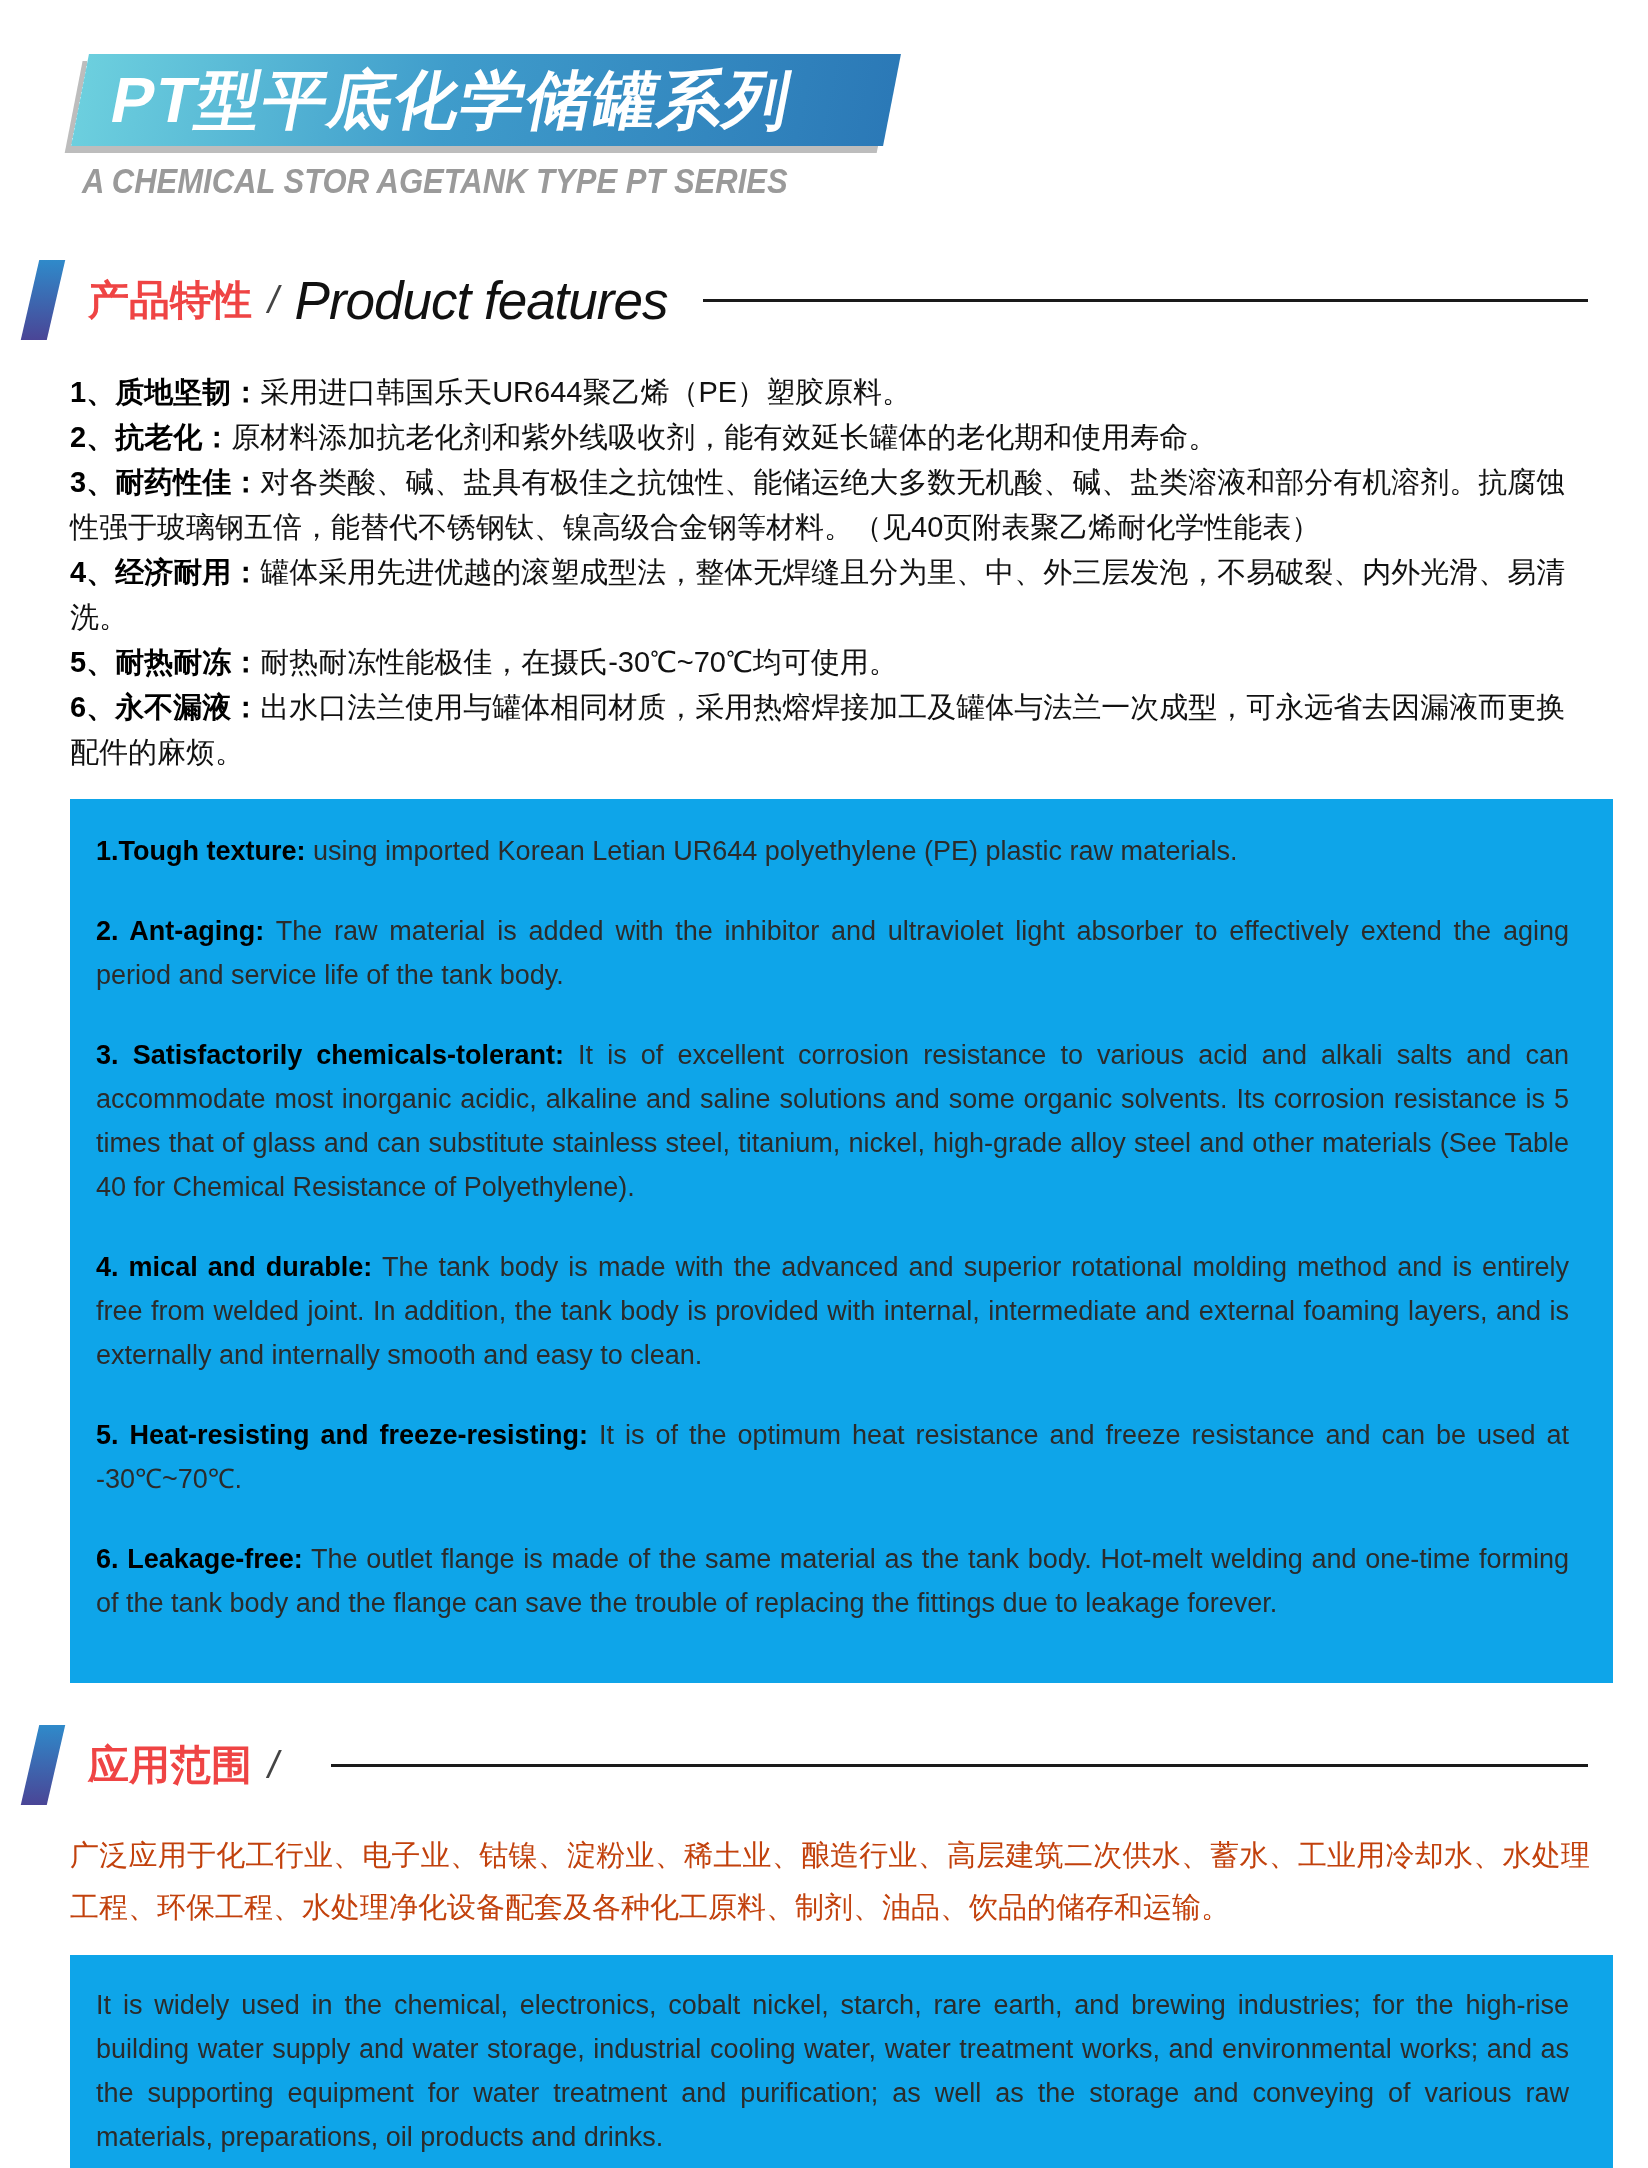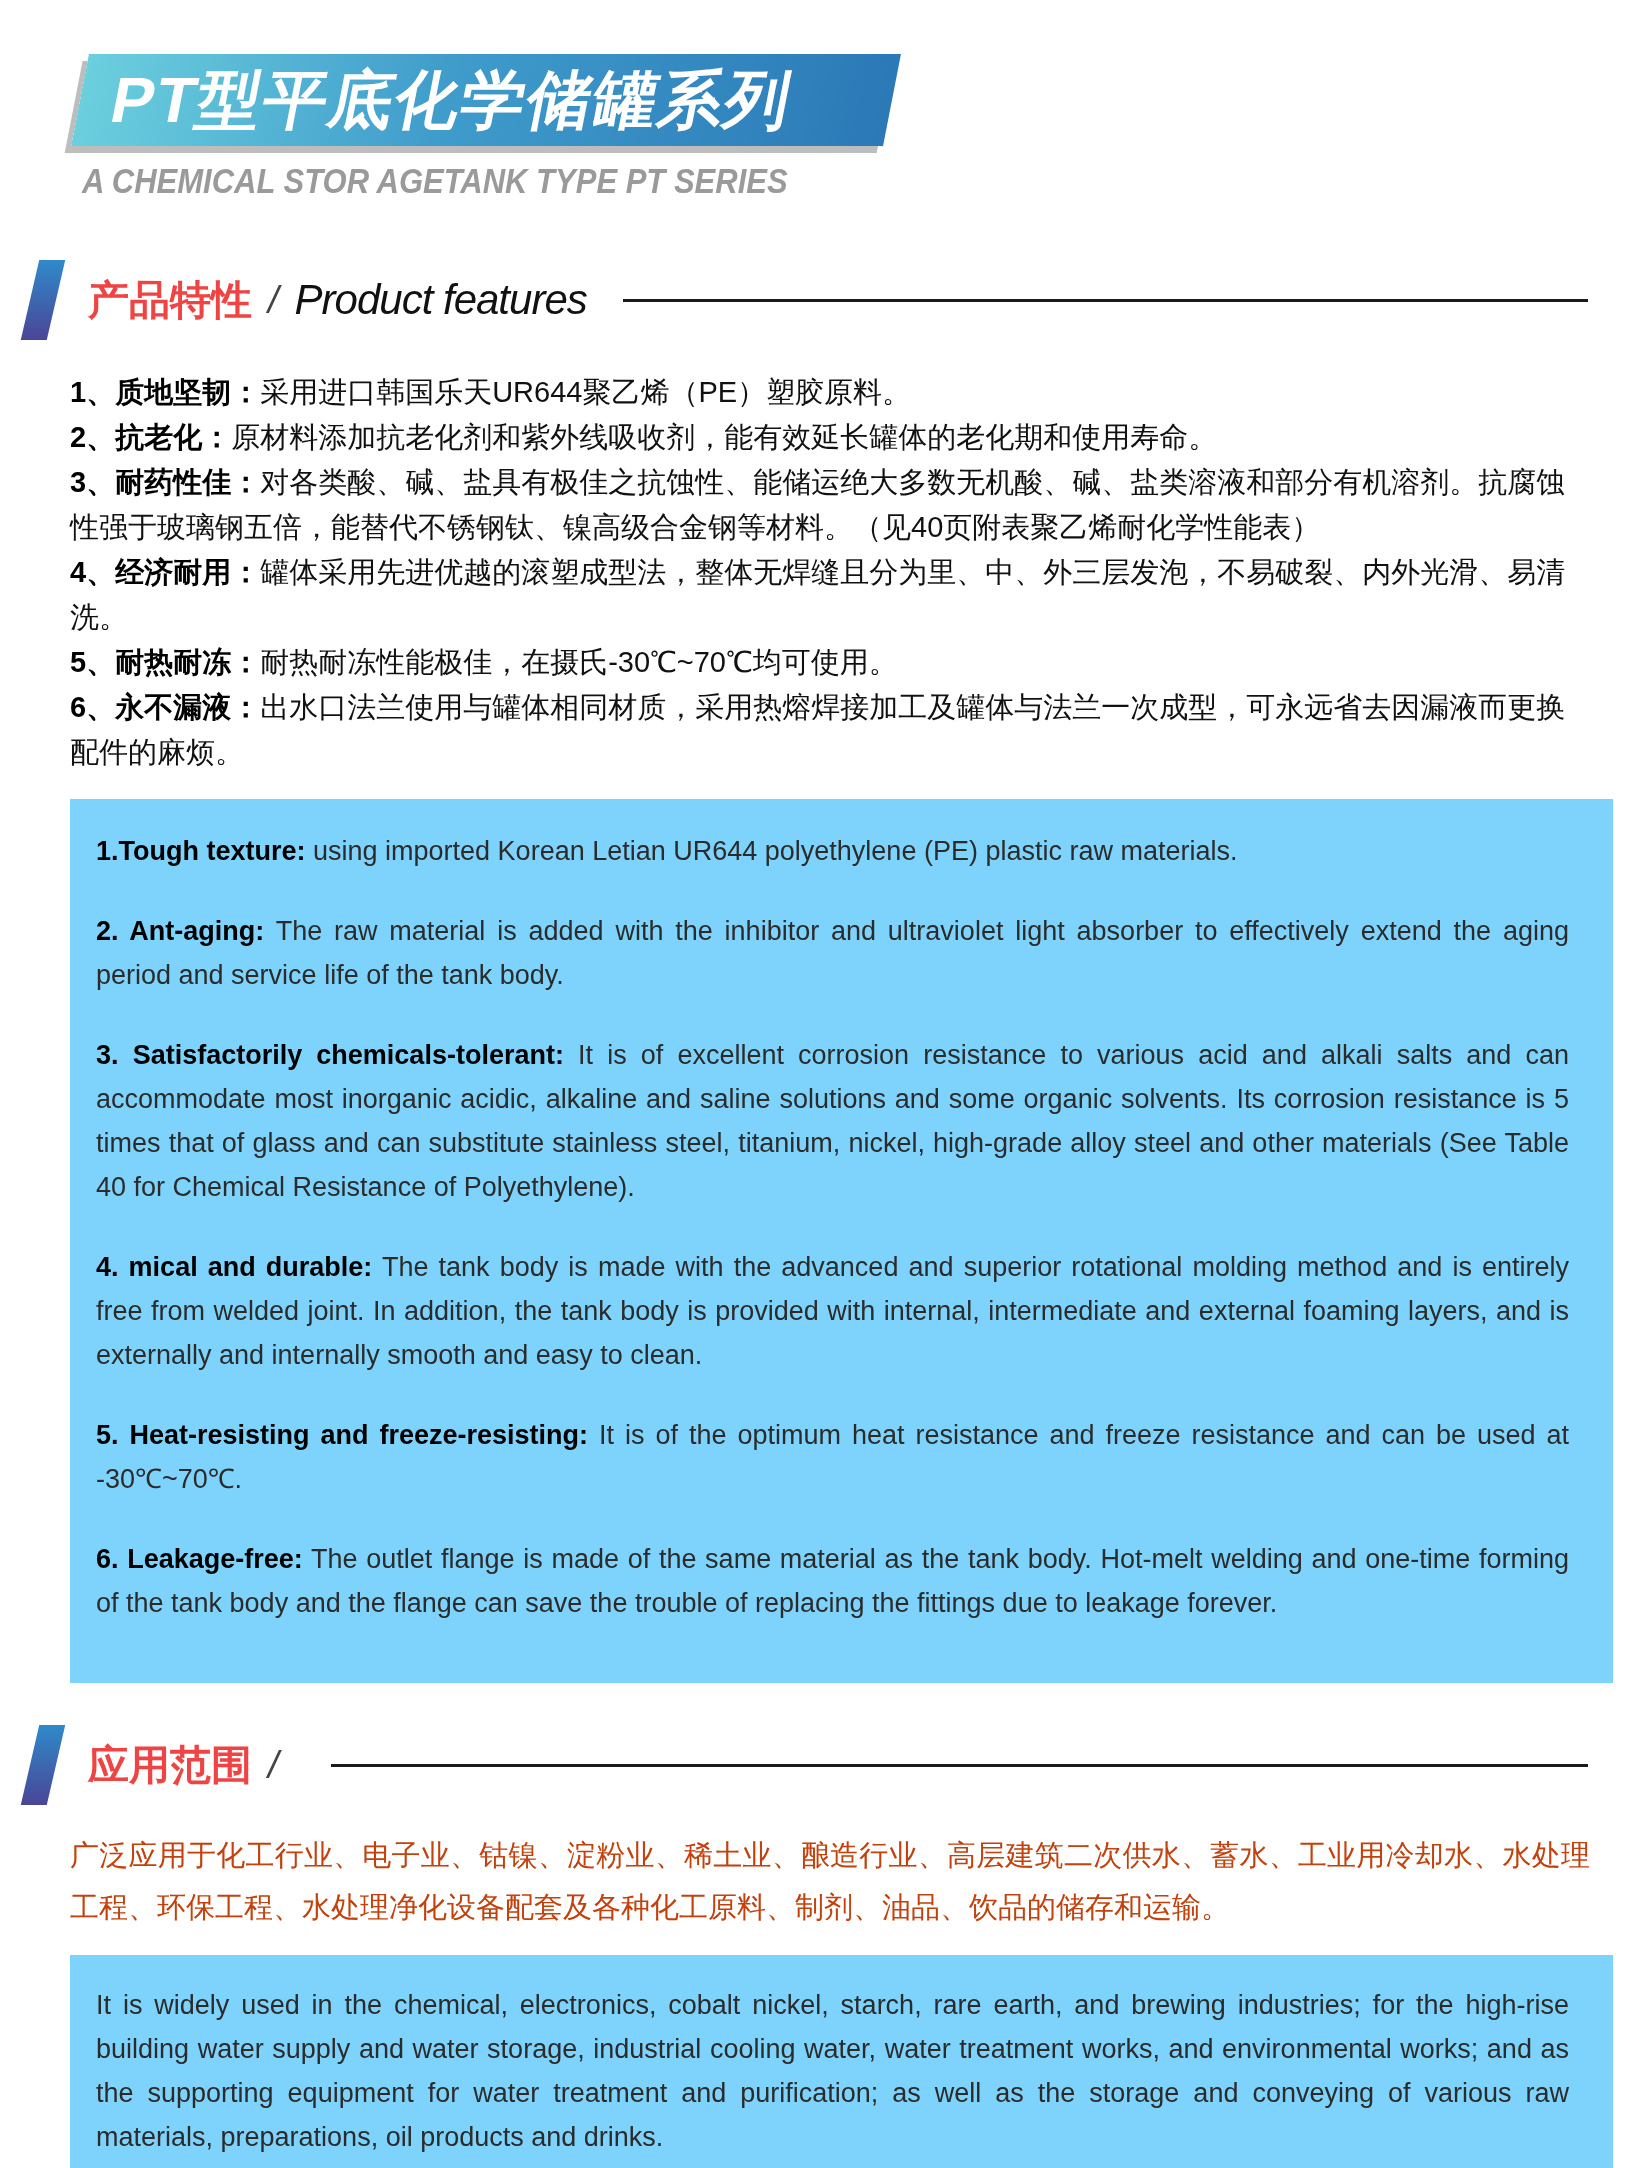--- a/index.html
+++ b/index.html
@@ -37,35 +37,35 @@
     margin:62px 60px 0 30px;
   }
   .sec-mark {
     width:26px; height:80px; flex:0 0 26px;
     background:linear-gradient(to bottom, #2f8aca 0%, #4a4596 100%);
     transform:skewX(-13deg);
     margin-right:32px;
   }
   .sec-title-zh { font-size:41px; font-weight:700; color:#ef4444; white-space:nowrap; }
   .sec-slash { font-size:38px; font-weight:400; font-style:italic; color:#444; margin:0 16px; }
-  .sec-title-en { font-size:42px; font-weight:400; font-style:italic; color:#111; white-space:nowrap; letter-spacing:-1px; }
+  .sec-title-en { font-size:53px; font-weight:400; font-style:italic; color:#111; white-space:nowrap; letter-spacing:-1px; }
   .sec-rule { flex:1; height:3px; background:#1a1a1a; margin-left:36px; }
 
   
   .feature-list {
     margin:30px 58px 8px 70px;
     list-style:none;
     font-size:29px; line-height:45px; color:#111;
   }
   .lead { font-weight:700; color:#000; }
 
   
   .gray-box {
     margin:24px 35px 0 70px;
-    background:#7dd3fc;
+    background:#0ea5e9;
     padding:30px 44px 58px 26px;
   }
   .gray-box p {
     font-size:27px; line-height:44px; color:#2b2b2b;
     text-align:justify;
     margin-bottom:36px;
   }
   .gray-box p:last-child { margin-bottom:0; }
 
   

